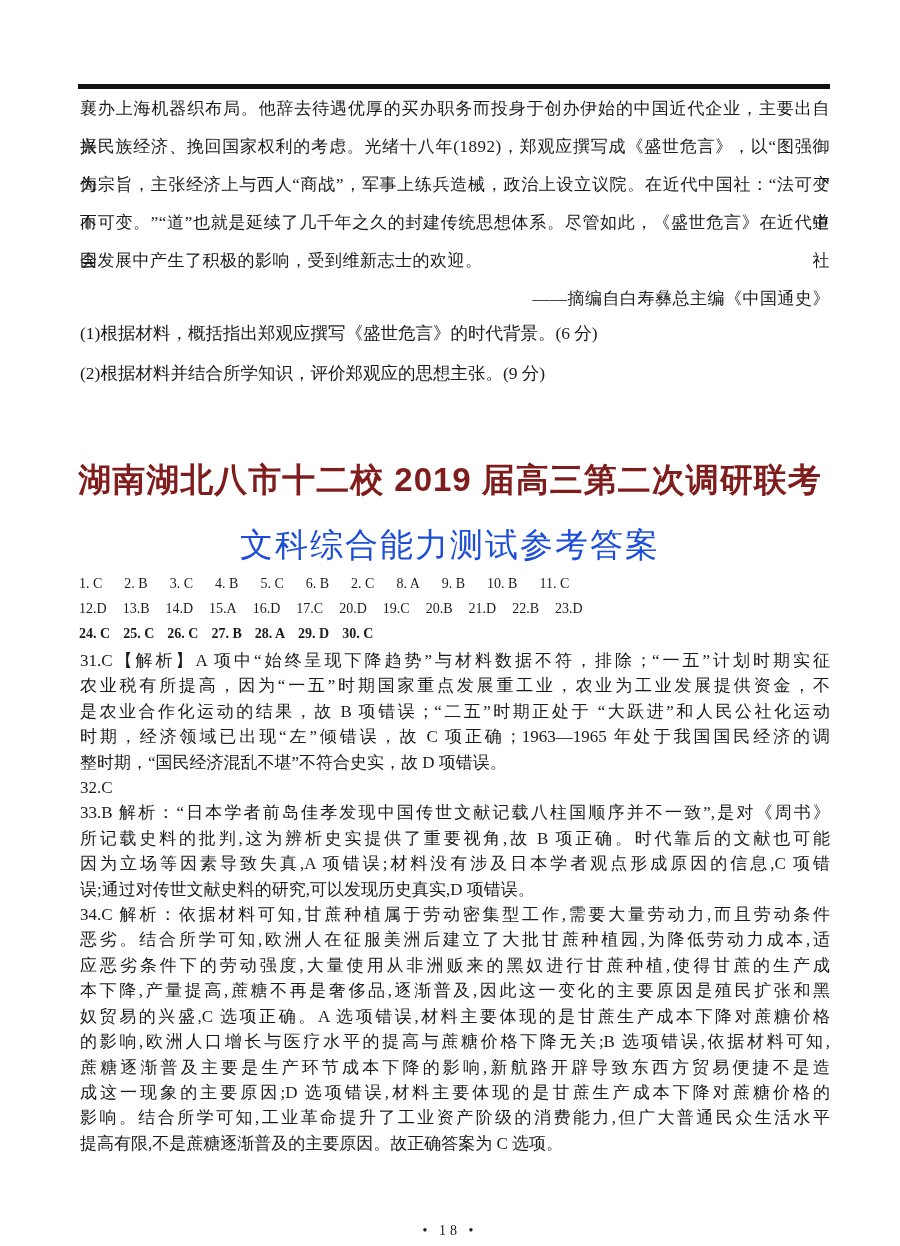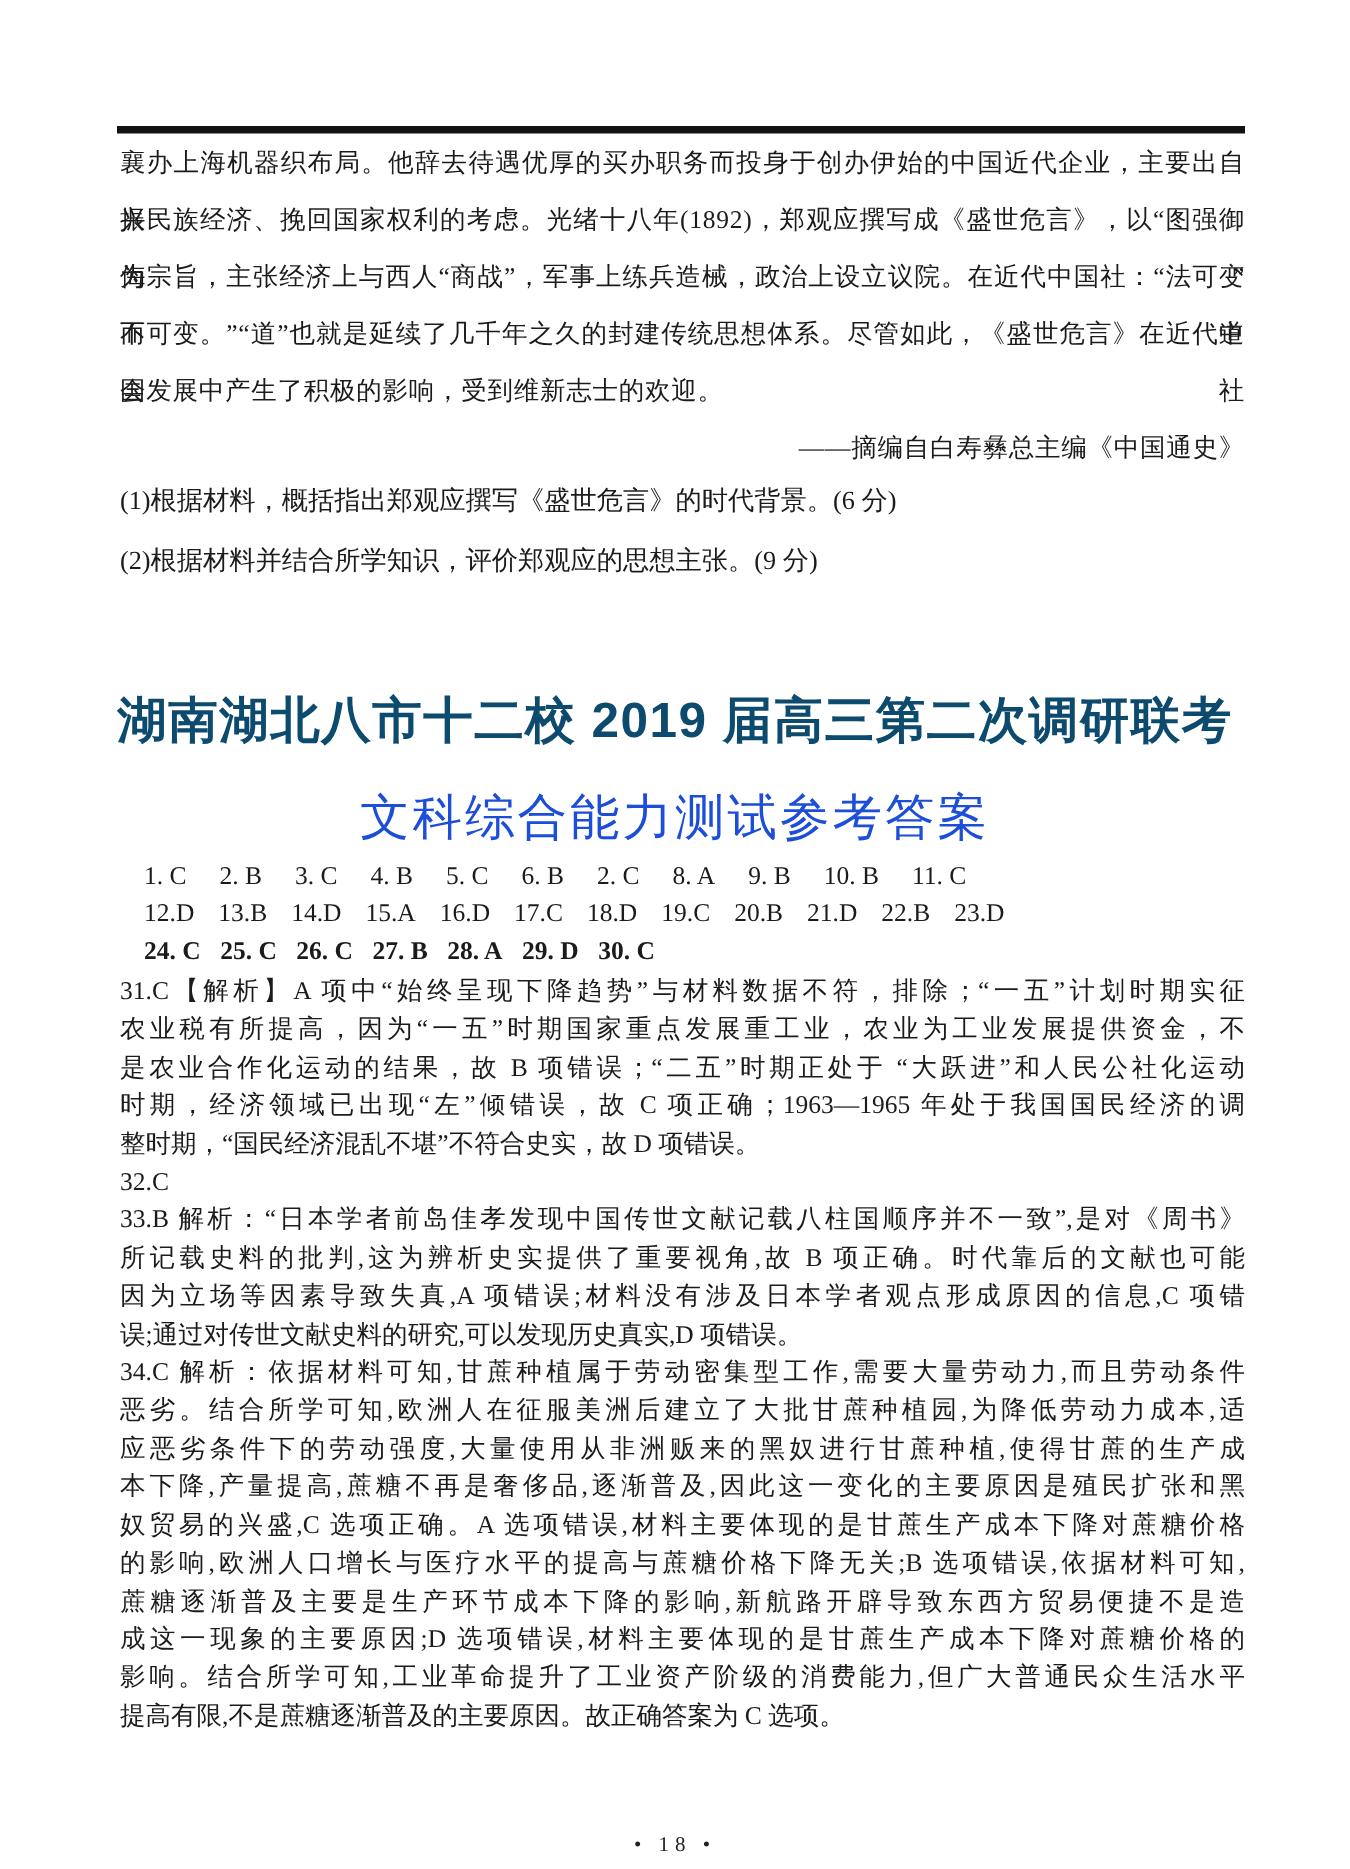--- a/index.html
+++ b/index.html
@@ -45,36 +45,36 @@
     text-align: center;
     font-family: "Liberation Sans", "DejaVu Sans", sans-serif;
   }
   .exam-title {
     position: absolute;
     left: 0; top: 458px;
     width: 900px;
     font-size: 33px;
     font-weight: 700;
     letter-spacing: 1px;
-    color: #0c4a6e;
+    color: #7f1d1d;
   }
   .subtitle {
     position: absolute;
     left: 0; top: 523px;
     width: 900px;
     font-size: 33px;
     font-weight: 400;
     letter-spacing: 2px;
     color: #1d4ed8;
   }
   .answers {
     position: absolute;
-    left: 96px; top: 571px;
+    left: 79px; top: 571px;
     width: 750px;
-    font-size: 17px;
+    font-size: 14px;
   }
   .answers .row { display: flex; align-items: center; height: 25px; }
   .answers .row1 { column-gap: 22px; }
   .answers .row2 { column-gap: 16px; }
   .answers .row3 { column-gap: 13px; font-weight: 700; }
   .answers .item { white-space: nowrap; }
   .explanations {
     position: absolute;
     left: 80px; top: 648px;
     width: 750px;
@@ -130,21 +130,21 @@
       <span class="item">10. B</span>
       <span class="item">11. C</span>
     </div>
     <div class="row row2">
       <span class="item">12.D</span>
       <span class="item">13.B</span>
       <span class="item">14.D</span>
       <span class="item">15.A</span>
       <span class="item">16.D</span>
       <span class="item">17.C</span>
-      <span class="item">18.D</span>
+      <span class="item">20.D</span>
       <span class="item">19.C</span>
       <span class="item">20.B</span>
       <span class="item">21.D</span>
       <span class="item">22.B</span>
       <span class="item">23.D</span>
     </div>
     <div class="row row3">
       <span class="item">24. C</span>
       <span class="item">25. C</span>
       <span class="item">26. C</span>

